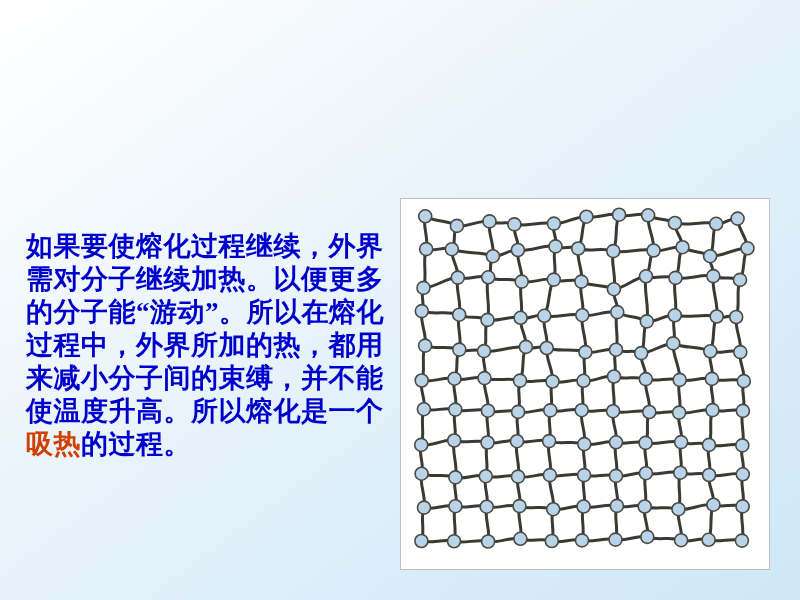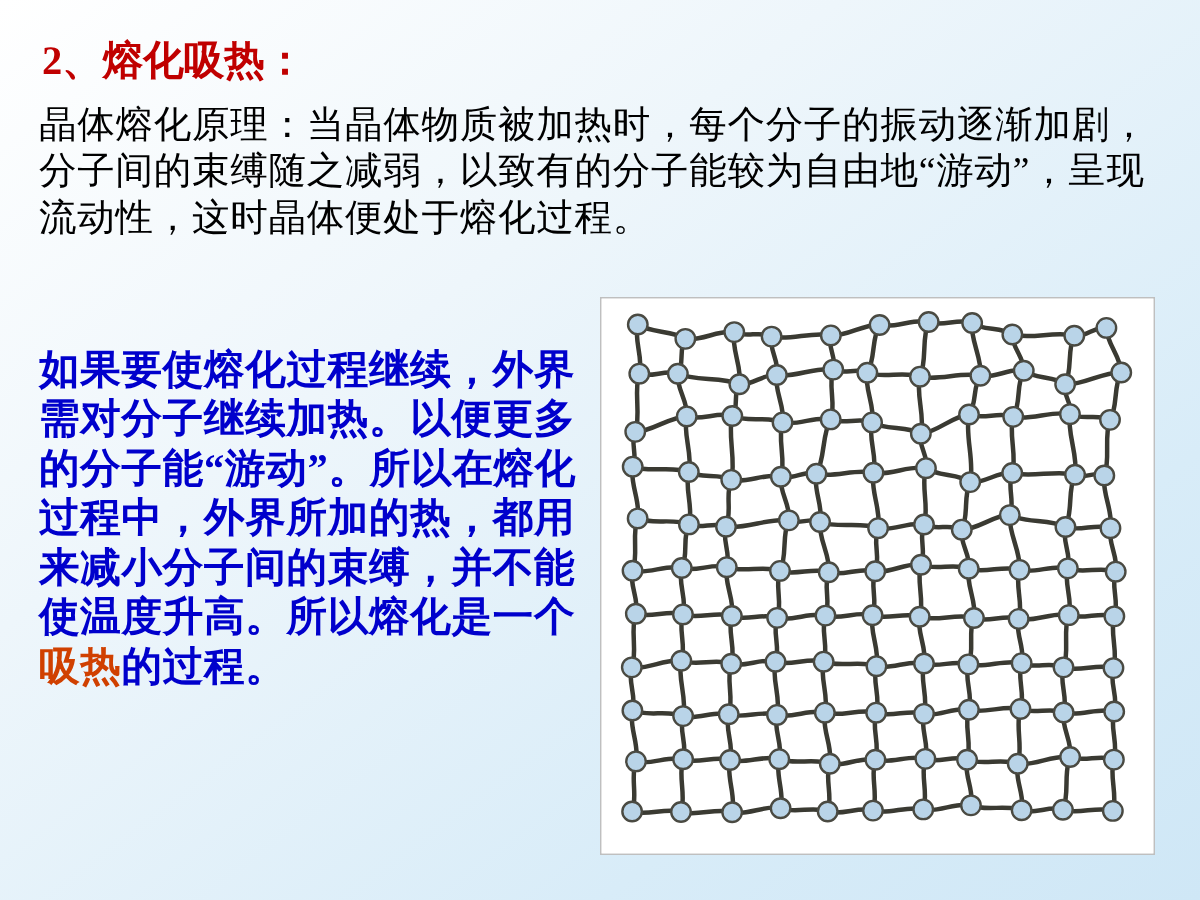--- a/index.html
+++ b/index.html
@@ -69,25 +69,21 @@
   }
   .figure svg {
     display: block;
   }
 </style>
 </head>
 <body>
 
 <div class="slide">
 
-  <div class="heading">2、熔化吸热：</div>
-
-  <div class="para-black">
-    <span class="lead">晶体熔化原理：</span><span>当晶体物质被加热时，每个分子的振动逐渐加剧，分子间的束缚随之减弱，以致有的分子能较为自由地“游动”，呈现流动性，这时晶体便处于熔化过程。</span>
-  </div>
+
 
   <div class="para-blue">
     <span>如果要使熔化过程继续，外界需对分子继续加热。以便更多的分子能“游动”。所以在熔化过程中，外界所加的热，都用来减小分子间的束缚，并不能使温度升高。所以熔化是一个</span><span class="hl">吸热</span><span>的过程。</span>
   </div>
 
   <div class="figure">
     <svg width="368" height="370" viewBox="0 0 368 370">
       <rect x="0" y="0" width="368" height="370" fill="#ffffff"></rect>
       <g id="lattice" stroke="#3a3a32" stroke-width="3" fill="none" stroke-linecap="round">
           <path d="M24.2,17.3 C32.7,23.2 47.3,21.0 55.9,26.9"></path>

